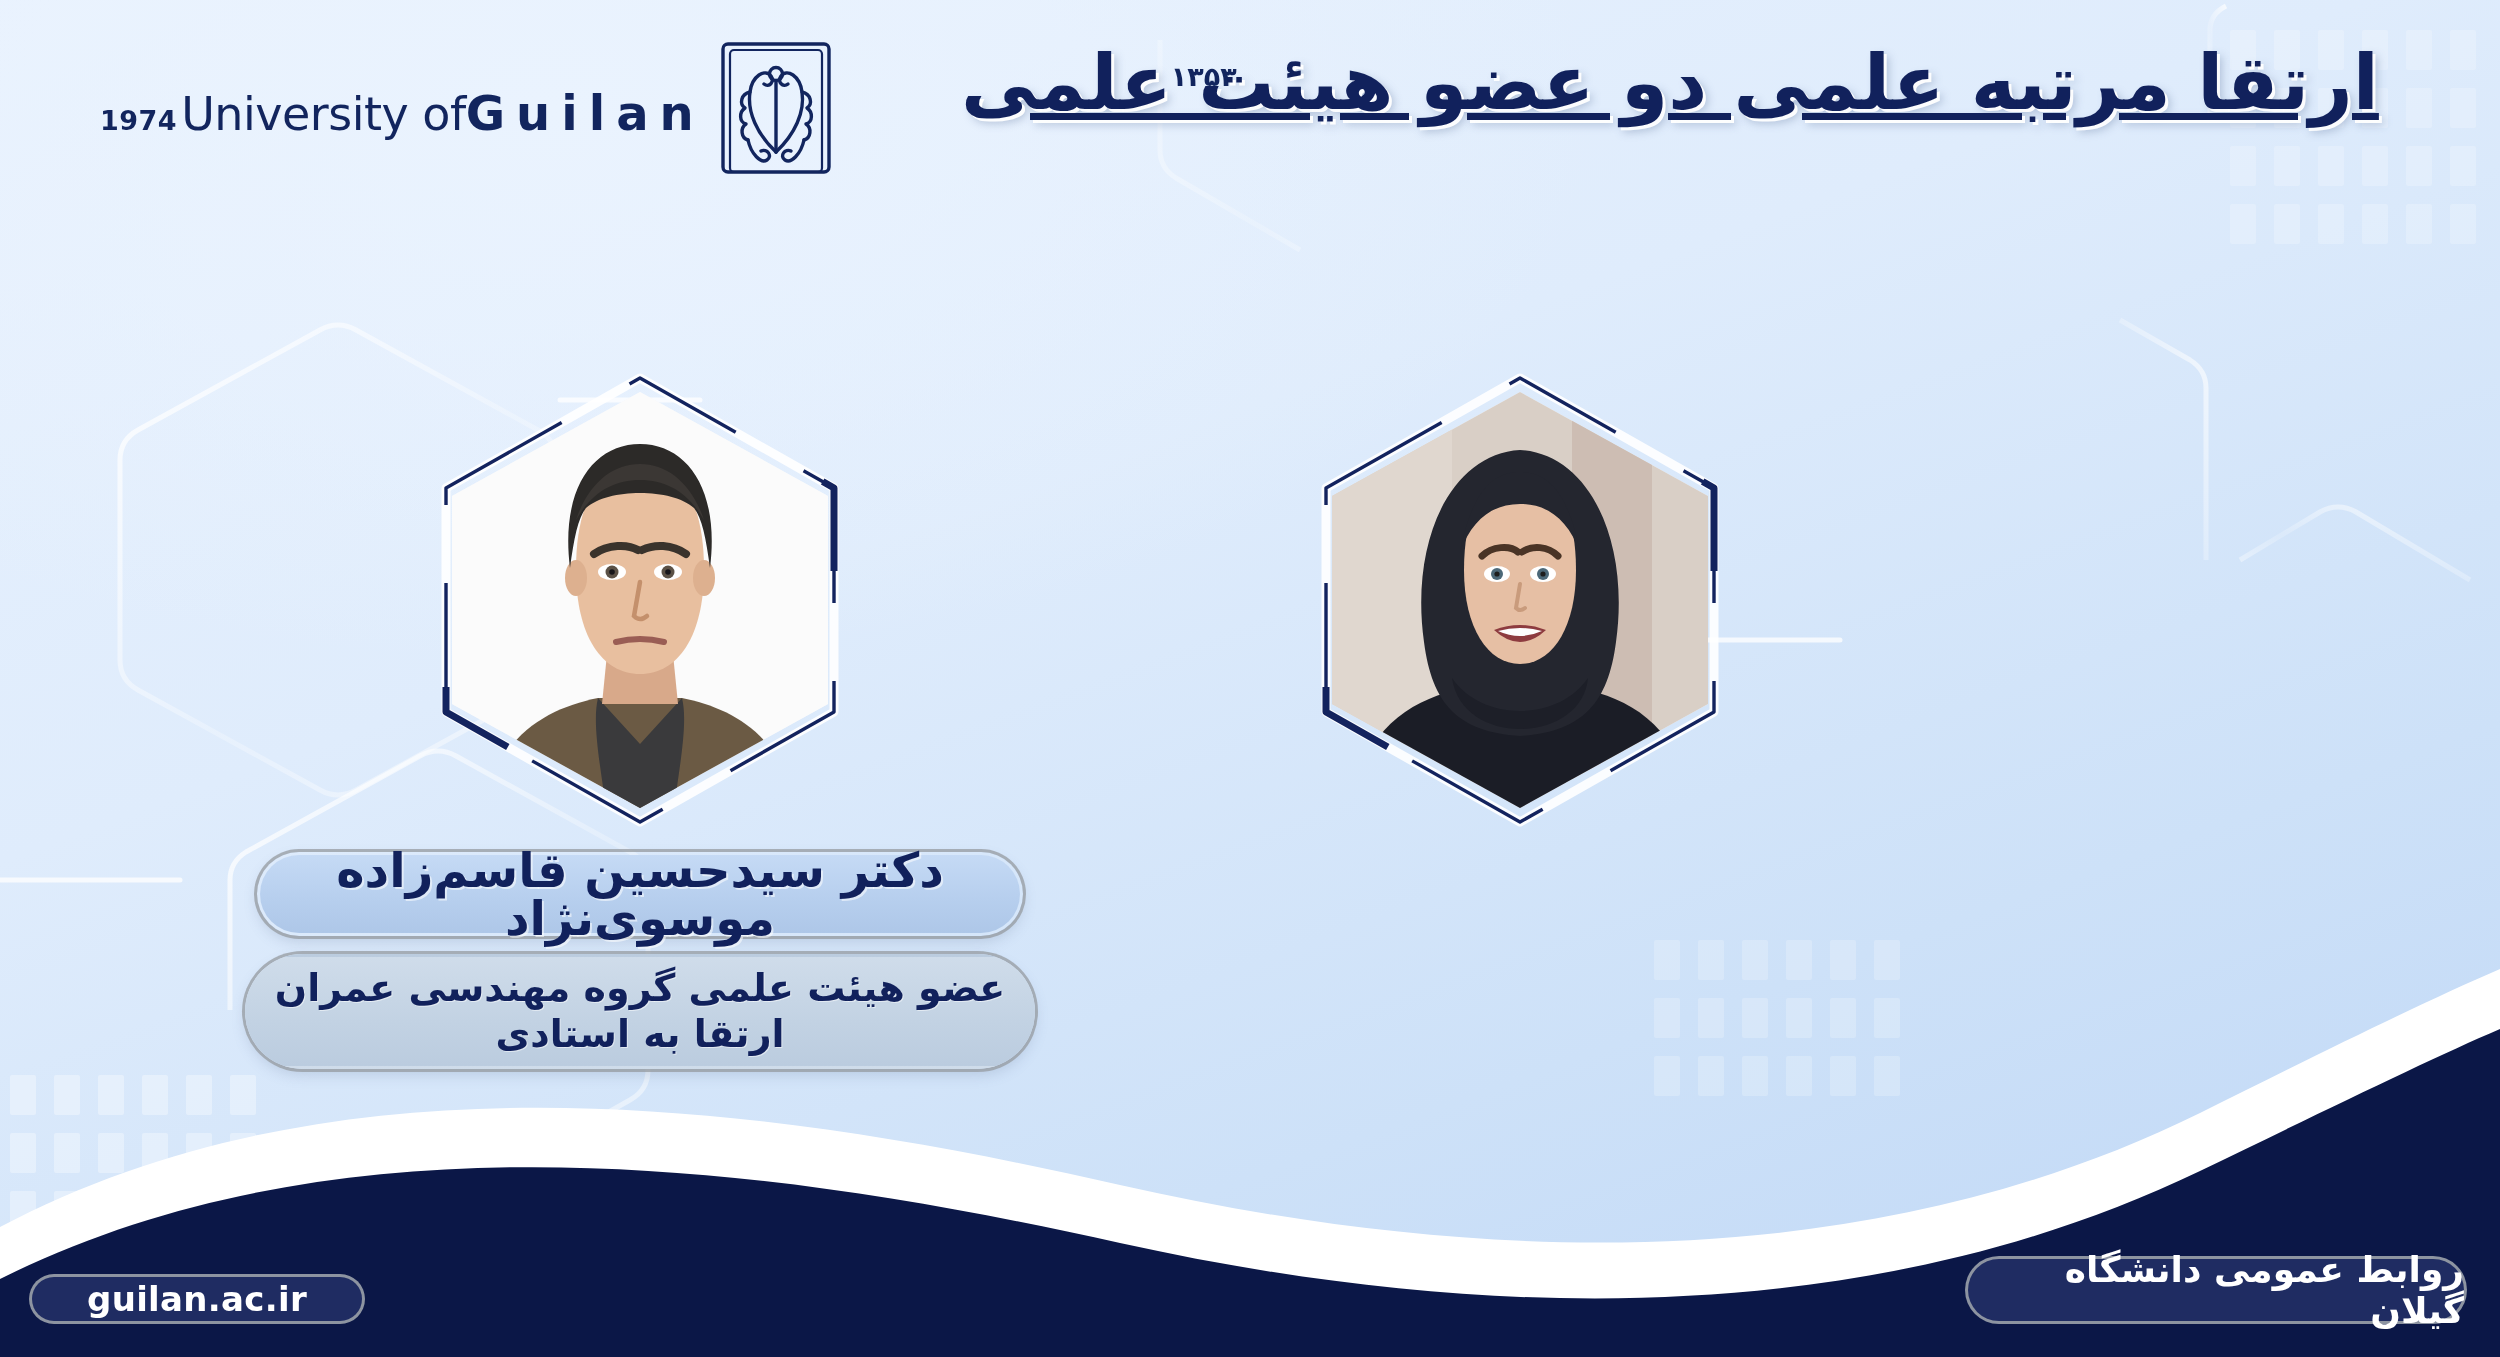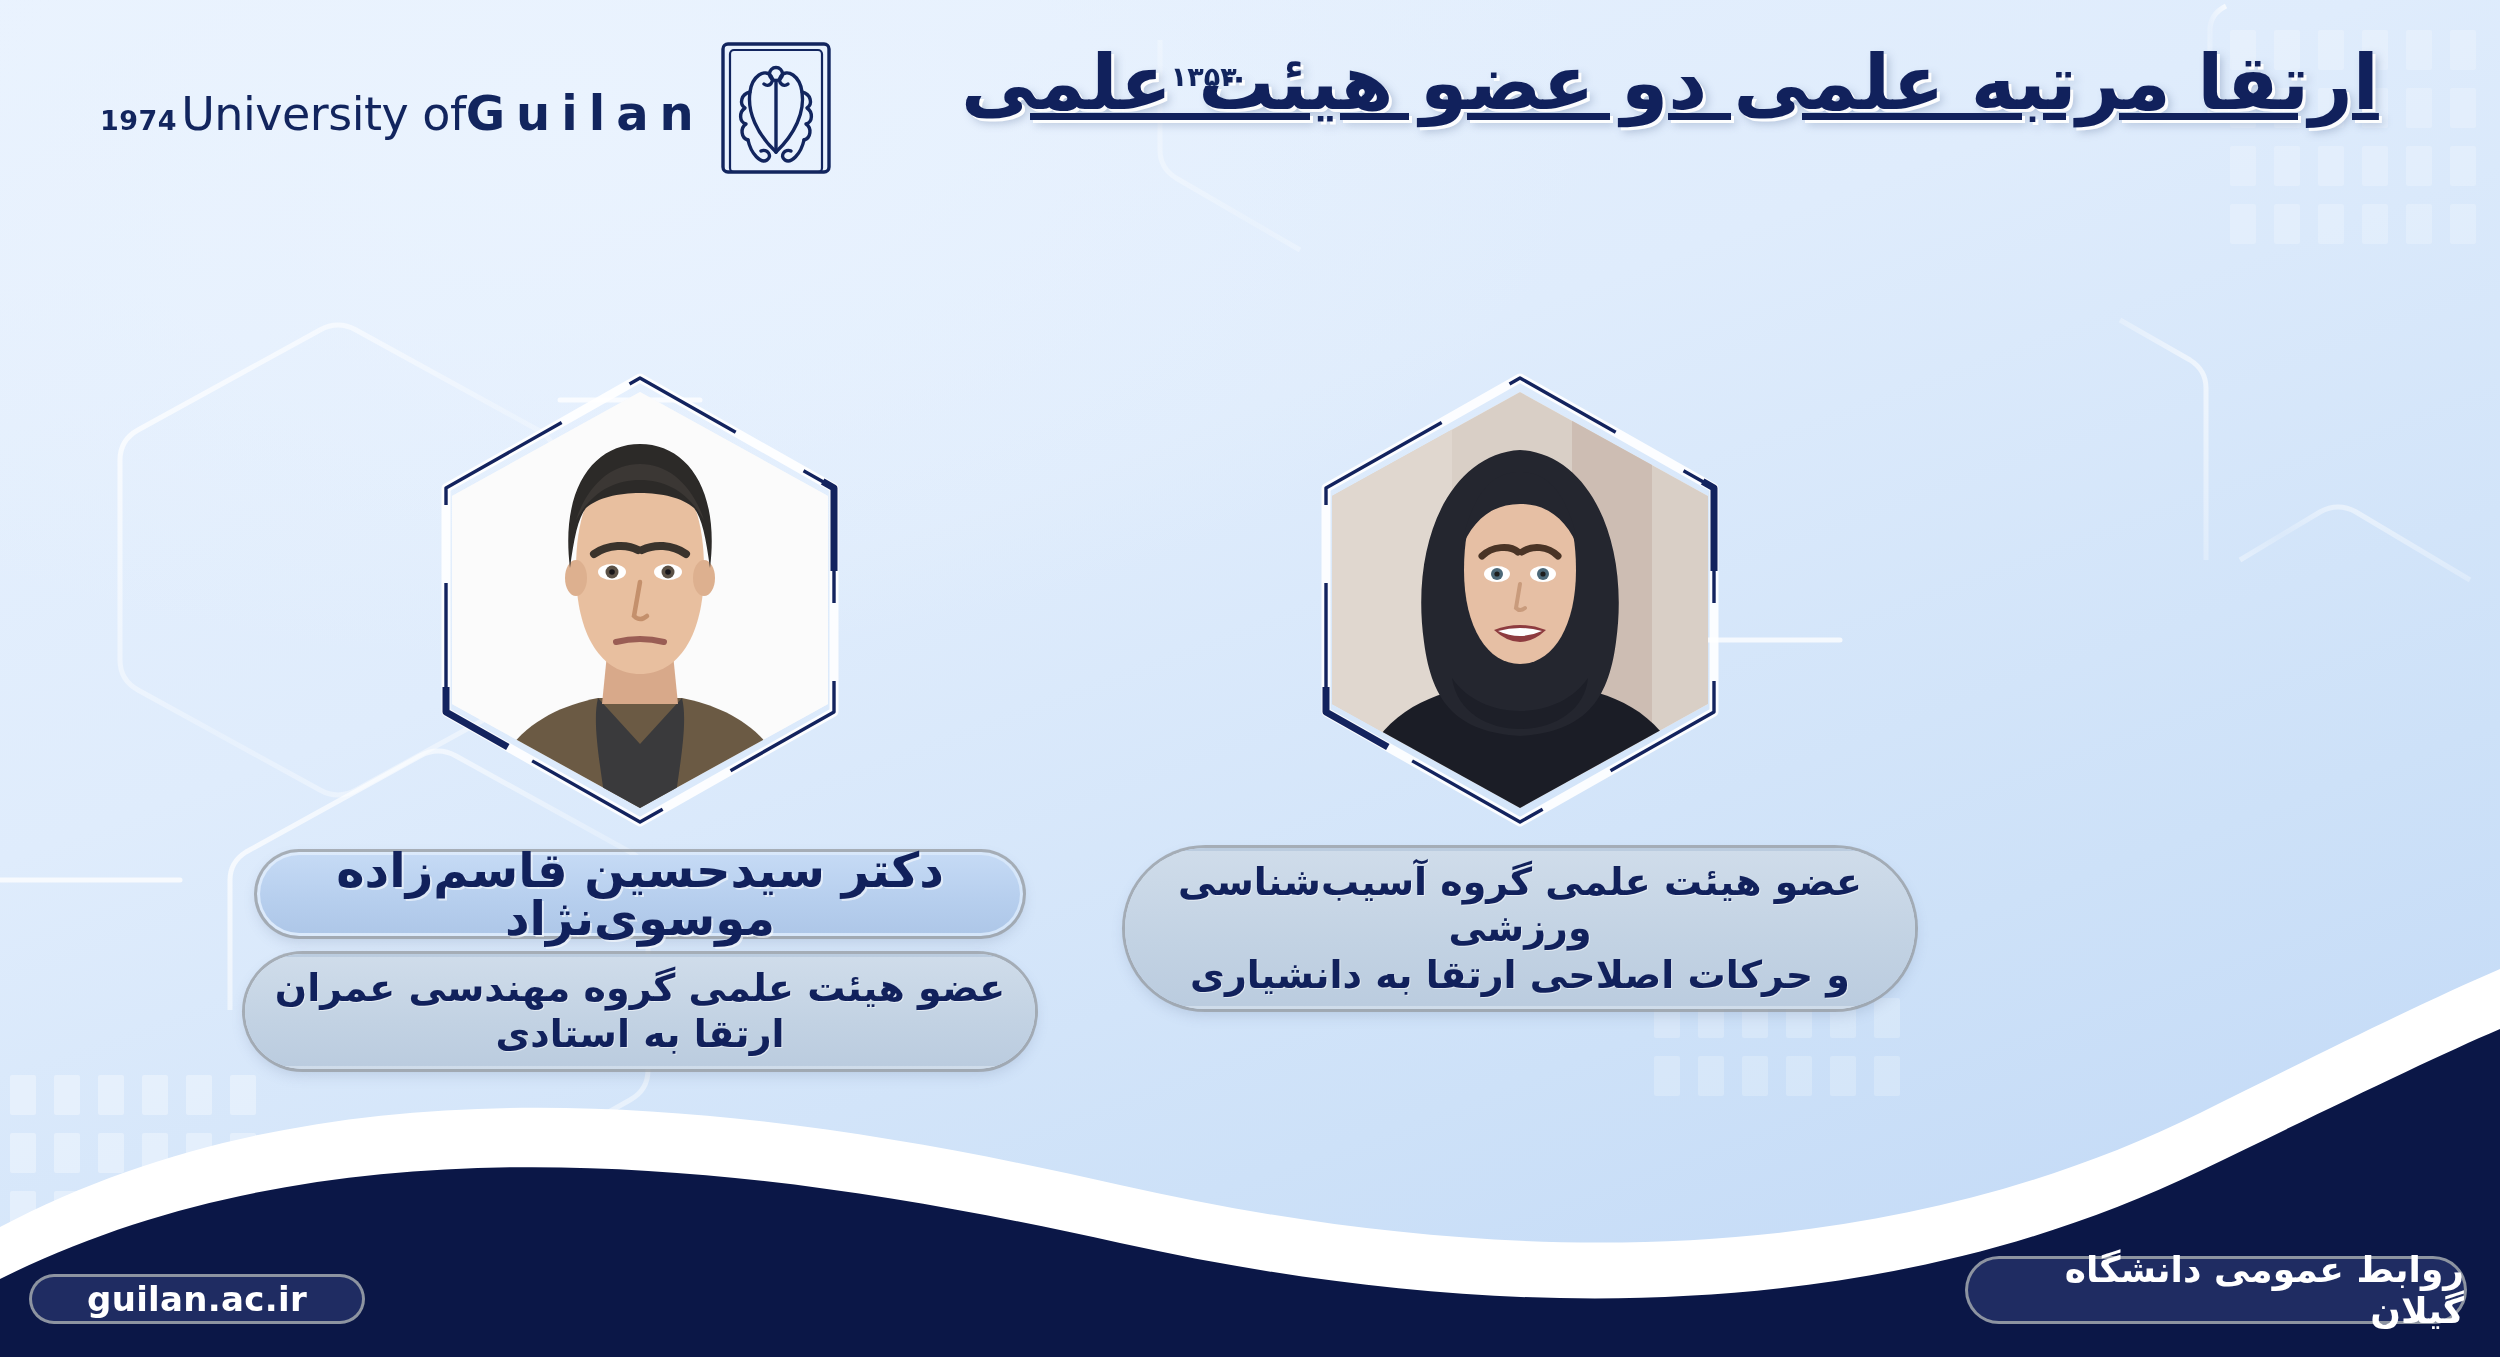--- a/index.html
+++ b/index.html
@@ -301,26 +301,20 @@
         <svg class="hex-frame" viewBox="0 0 420 460">
           <g fill="none" stroke-linecap="butt" stroke-linejoin="round">
             <path d="M210 8 L404 118 L404 342 L210 452 L16 342 L16 118 Z" stroke="#ffffff" stroke-opacity=".9" stroke-width="9"></path>
             <path d="M210 8 L404 118 L404 342 L210 452 L16 342 L16 118 Z" stroke="#13235e" stroke-width="3.4" stroke-dasharray="150 78" stroke-dashoffset="40"></path>
             <path d="M210 8 L404 118 L404 342 L210 452 L16 342 L16 118 Z" stroke="#13235e" stroke-width="7" stroke-dasharray="96 516" stroke-dashoffset="-210"></path>
           </g>
         </svg>
       </div>
 
 
-      <div class="pill role-pill">
-        <div>
-          <span>عضو هیئت علمی گروه آسیب‌شناسی ورزشی</span>
-          <span>و حرکات اصلاحی  ارتقا به دانشیاری</span>
-        </div>
-      </div>
     </div>
 
     <div class="person right">
       <div class="hex-wrap">
         <div class="hex-photo">
           <svg viewBox="0 0 376 416" preserveAspectRatio="xMidYMid slice">
             <rect width="376" height="416" fill="#fbfbfb"></rect>
 
             <path d="M34 416 C44 344 96 316 146 306 L230 306 C280 316 332 344 342 416 Z" fill="#6b5a44"></path>
             <path d="M146 306 L188 352 L230 306 C236 330 228 372 222 416 L154 416 C148 372 140 330 146 306 Z" fill="#3a3a3c"></path>

